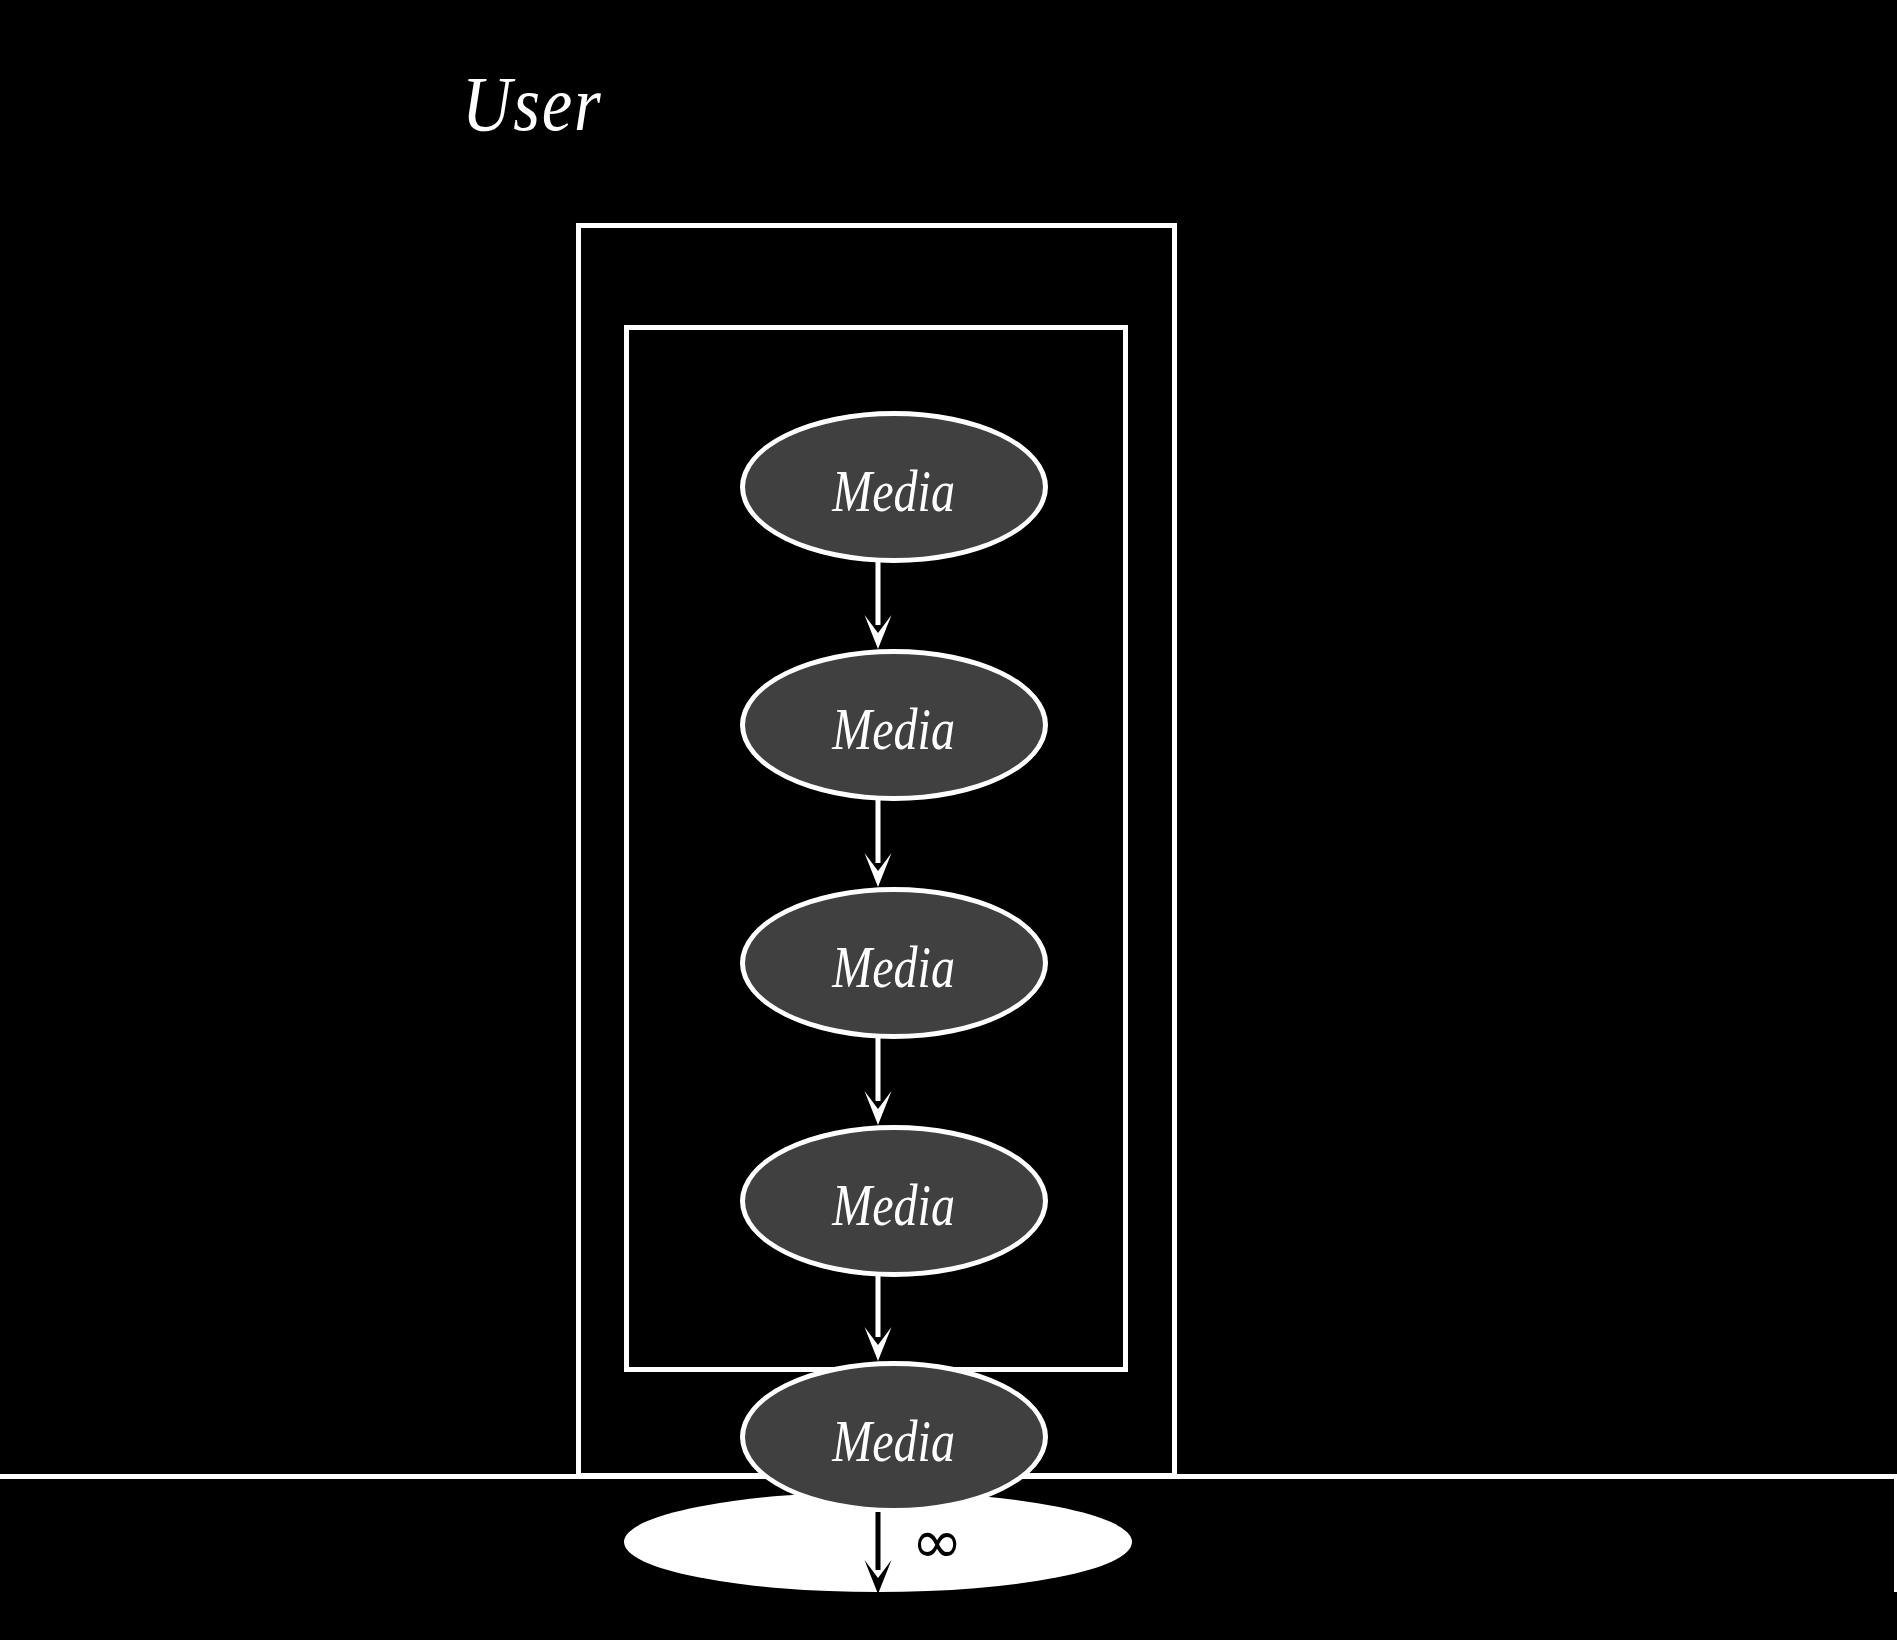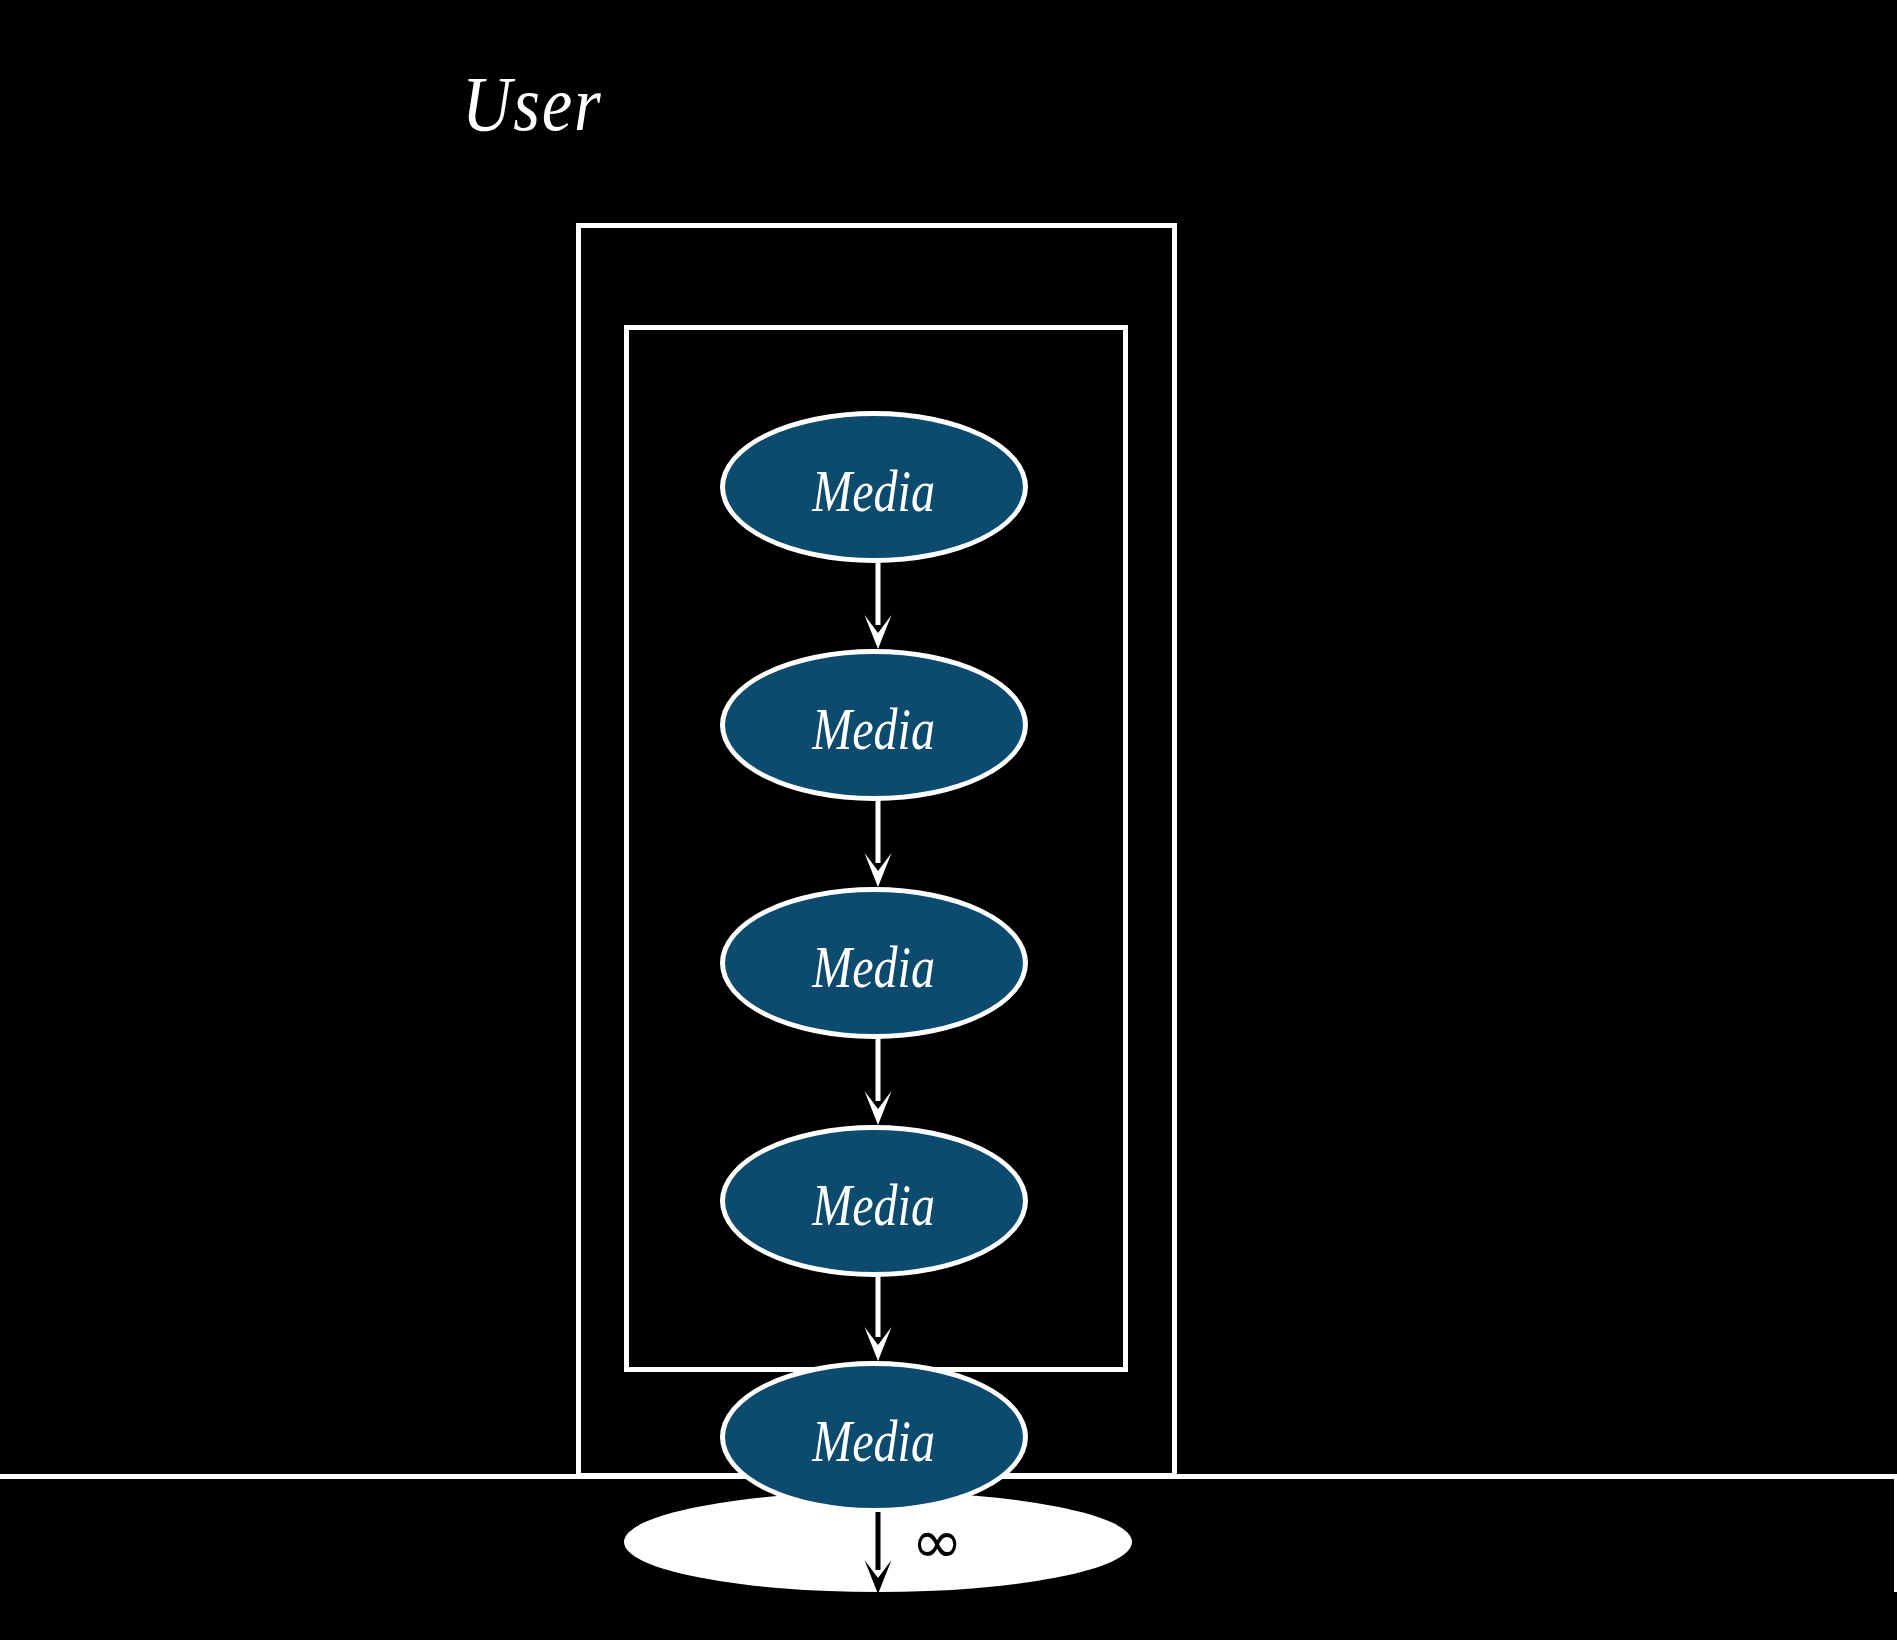--- a/index.html
+++ b/index.html
@@ -36,25 +36,25 @@
   .h-rule{
     position:absolute;left:0;top:1474px;
     width:1897px;height:5px;background:#fff;
   }
   .frame-right-edge{
     position:absolute;left:1894px;top:1479px;
     width:3px;height:113px;background:#fff;
   }
   
   .media-node{
-    position:absolute;left:720px;
+    position:absolute;left:740px;
     width:308px;height:152px;
     border:5px solid #fff;border-radius:50%;
     box-sizing:border-box;
-    background:#0c4a6e;
+    background:#404040;
     display:flex;align-items:center;justify-content:center;
   }
   .media-node.n1{top:411px;}
   .media-node.n2{top:649px;}
   .media-node.n3{top:887px;}
   .media-node.n4{top:1125px;}
   .media-node.n5{top:1361px;}
   .media-label{
     color:#fff;font-style:italic;font-size:60px;line-height:1;
     transform:scaleX(0.8) translateY(4px);

